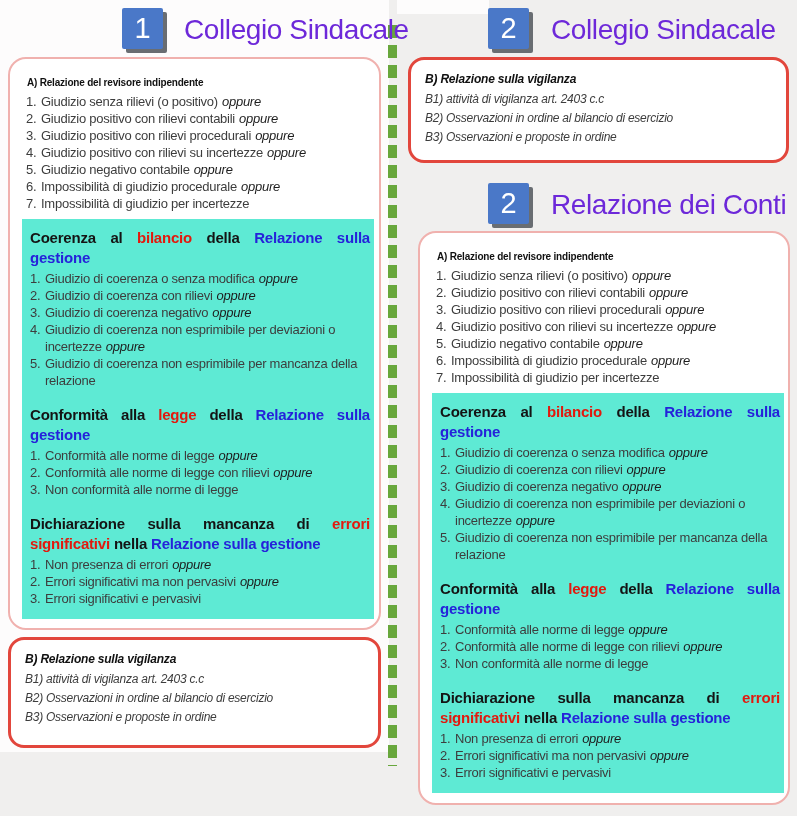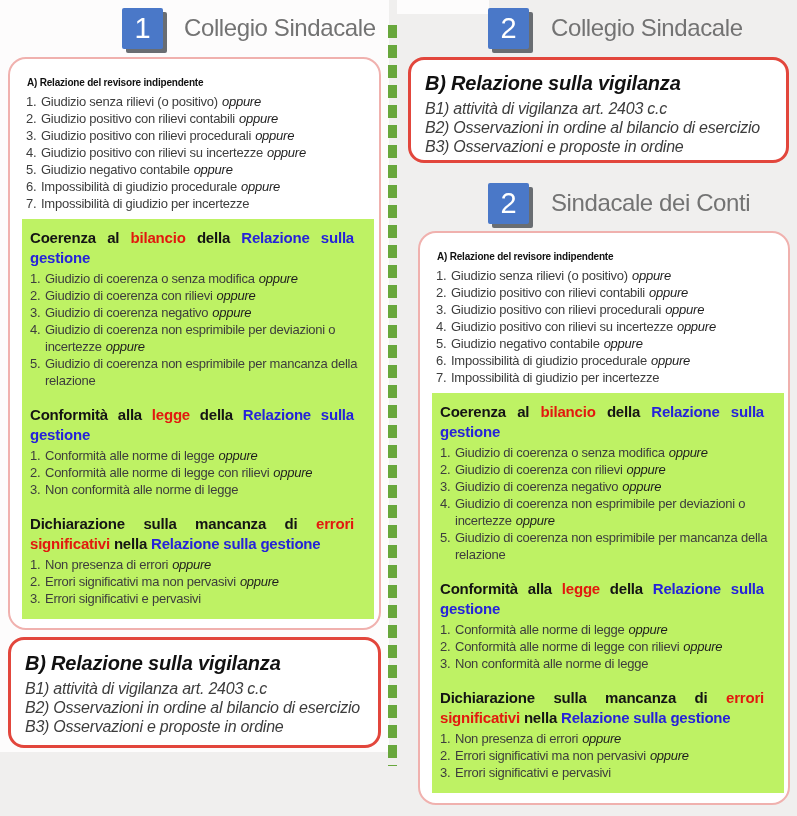--- a/index.html
+++ b/index.html
@@ -24,21 +24,21 @@
   .badge{
     position:absolute;width:41px;height:41px;border-radius:2px;
     background:#4a78c8;box-shadow:4px 4px 0 #696d72;
     color:#ffffff;font-size:29px;line-height:41px;text-align:center;
   }
   .badge1{left:122px;top:8px;}
   .badge2a{left:488px;top:8px;}
   .badge2b{left:488px;top:183px;}
 
   .slide-title{
-    position:absolute;font-size:24px;letter-spacing:-0.4px;color:#737373;white-space:nowrap;
+    position:absolute;font-size:28px;letter-spacing:-0.4px;color:#6d28d9;white-space:nowrap;
   }
   .title1{left:184px;top:14px;}
   .title2a{left:551px;top:14px;}
   .title2b{left:551px;top:189px;}
 
   
   .boxA{
     position:absolute;background:#ffffff;border:2px solid #f0b1ae;border-radius:18px;
     box-sizing:border-box;padding:16px 9px 0 16px;
   }
@@ -57,59 +57,59 @@
     margin:2px 0 5px 1px;
   }
   .li{
     display:flex;font-size:13px;letter-spacing:-0.25px;color:#3d3d3d;line-height:17px;
   }
   .num{width:15px;flex:none;}
   .txt{flex:1;}
   .opp{font-style:italic;font-weight:normal;color:#1d1d1d;margin-left:4px;}
 
   .purple{
-    background:#bef264;margin:7px 0 0 -4px;padding:9px 16px 12px 8px;width:352px;
+    background:#5eead4;margin:7px 0 0 -4px;padding:9px 0 12px 8px;width:352px;
     box-sizing:border-box;
   }
   .sec{margin-bottom:16px;}
   .sec:last-child{margin-bottom:0;}
   .sec-heading{
     font-weight:bold;font-size:15px;line-height:20px;letter-spacing:-0.2px;
     text-align:justify;color:#141414;padding-right:4px;margin-bottom:2px;
   }
   .c-black{color:#141414;}
   .c-red{color:#e2190e;}
   .c-blue{color:#2522da;}
 
   .b-title{
-    font-style:italic;font-weight:bold;font-size:20px;color:#111111;
+    font-style:italic;font-weight:bold;font-size:12px;color:#111111;
     letter-spacing:-0.2px;margin:2px 0 4px 2px;
   }
   .b-item{
-    font-style:italic;font-size:16px;color:#3d3d3d;line-height:19px;letter-spacing:-0.25px;
+    font-style:italic;font-size:12px;color:#3d3d3d;line-height:19px;letter-spacing:-0.25px;
     margin-left:2px;
   }
 </style>
 </head>
 <body>
 
 <div class="canvas">
 
   <div class="left-panel"></div>
   <div class="white-strip"></div>
   <div class="divider"></div>
 
   <div class="badge badge1">1</div>
   <div class="slide-title title1">Collegio Sindacale</div>
 
   <div class="badge badge2a">2</div>
   <div class="slide-title title2a">Collegio Sindacale</div>
 
   <div class="badge badge2b">2</div>
-  <div class="slide-title title2b">Sindacale dei Conti</div>
+  <div class="slide-title title2b">Relazione dei Conti</div>
 
   <div class="boxA pos-left">
     <div class="a-title">A) Relazione del revisore indipendente</div>
     <div>
         <div class="li">
         <span class="num">1.</span>
         <span class="txt"><span>Giudizio senza rilievi (o positivo)</span><span class="opp">oppure</span></span>
       </div>
         <div class="li">
         <span class="num">2.</span>

